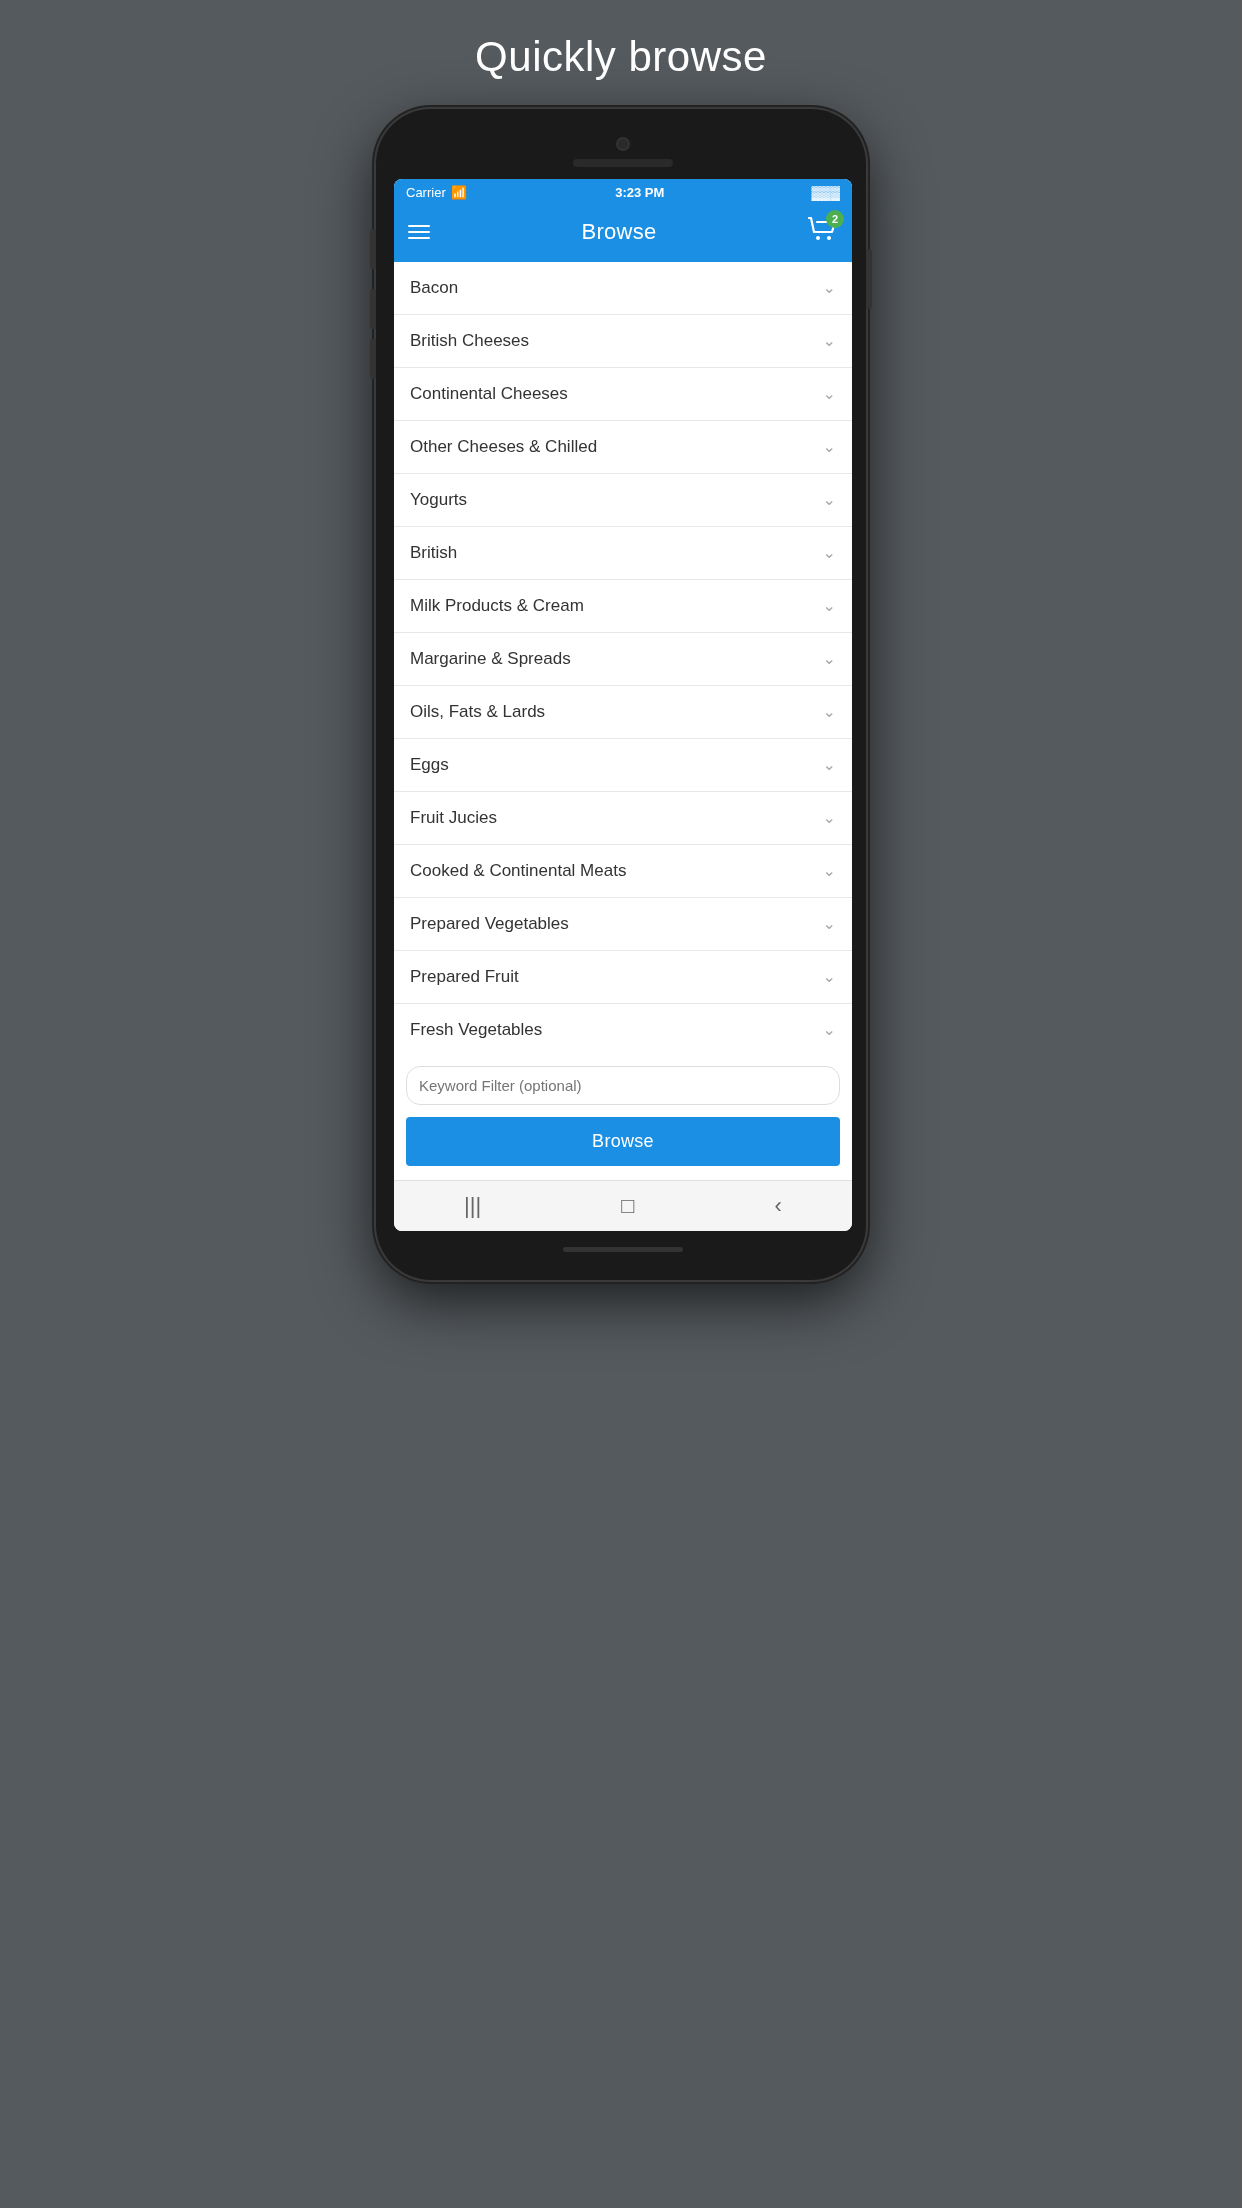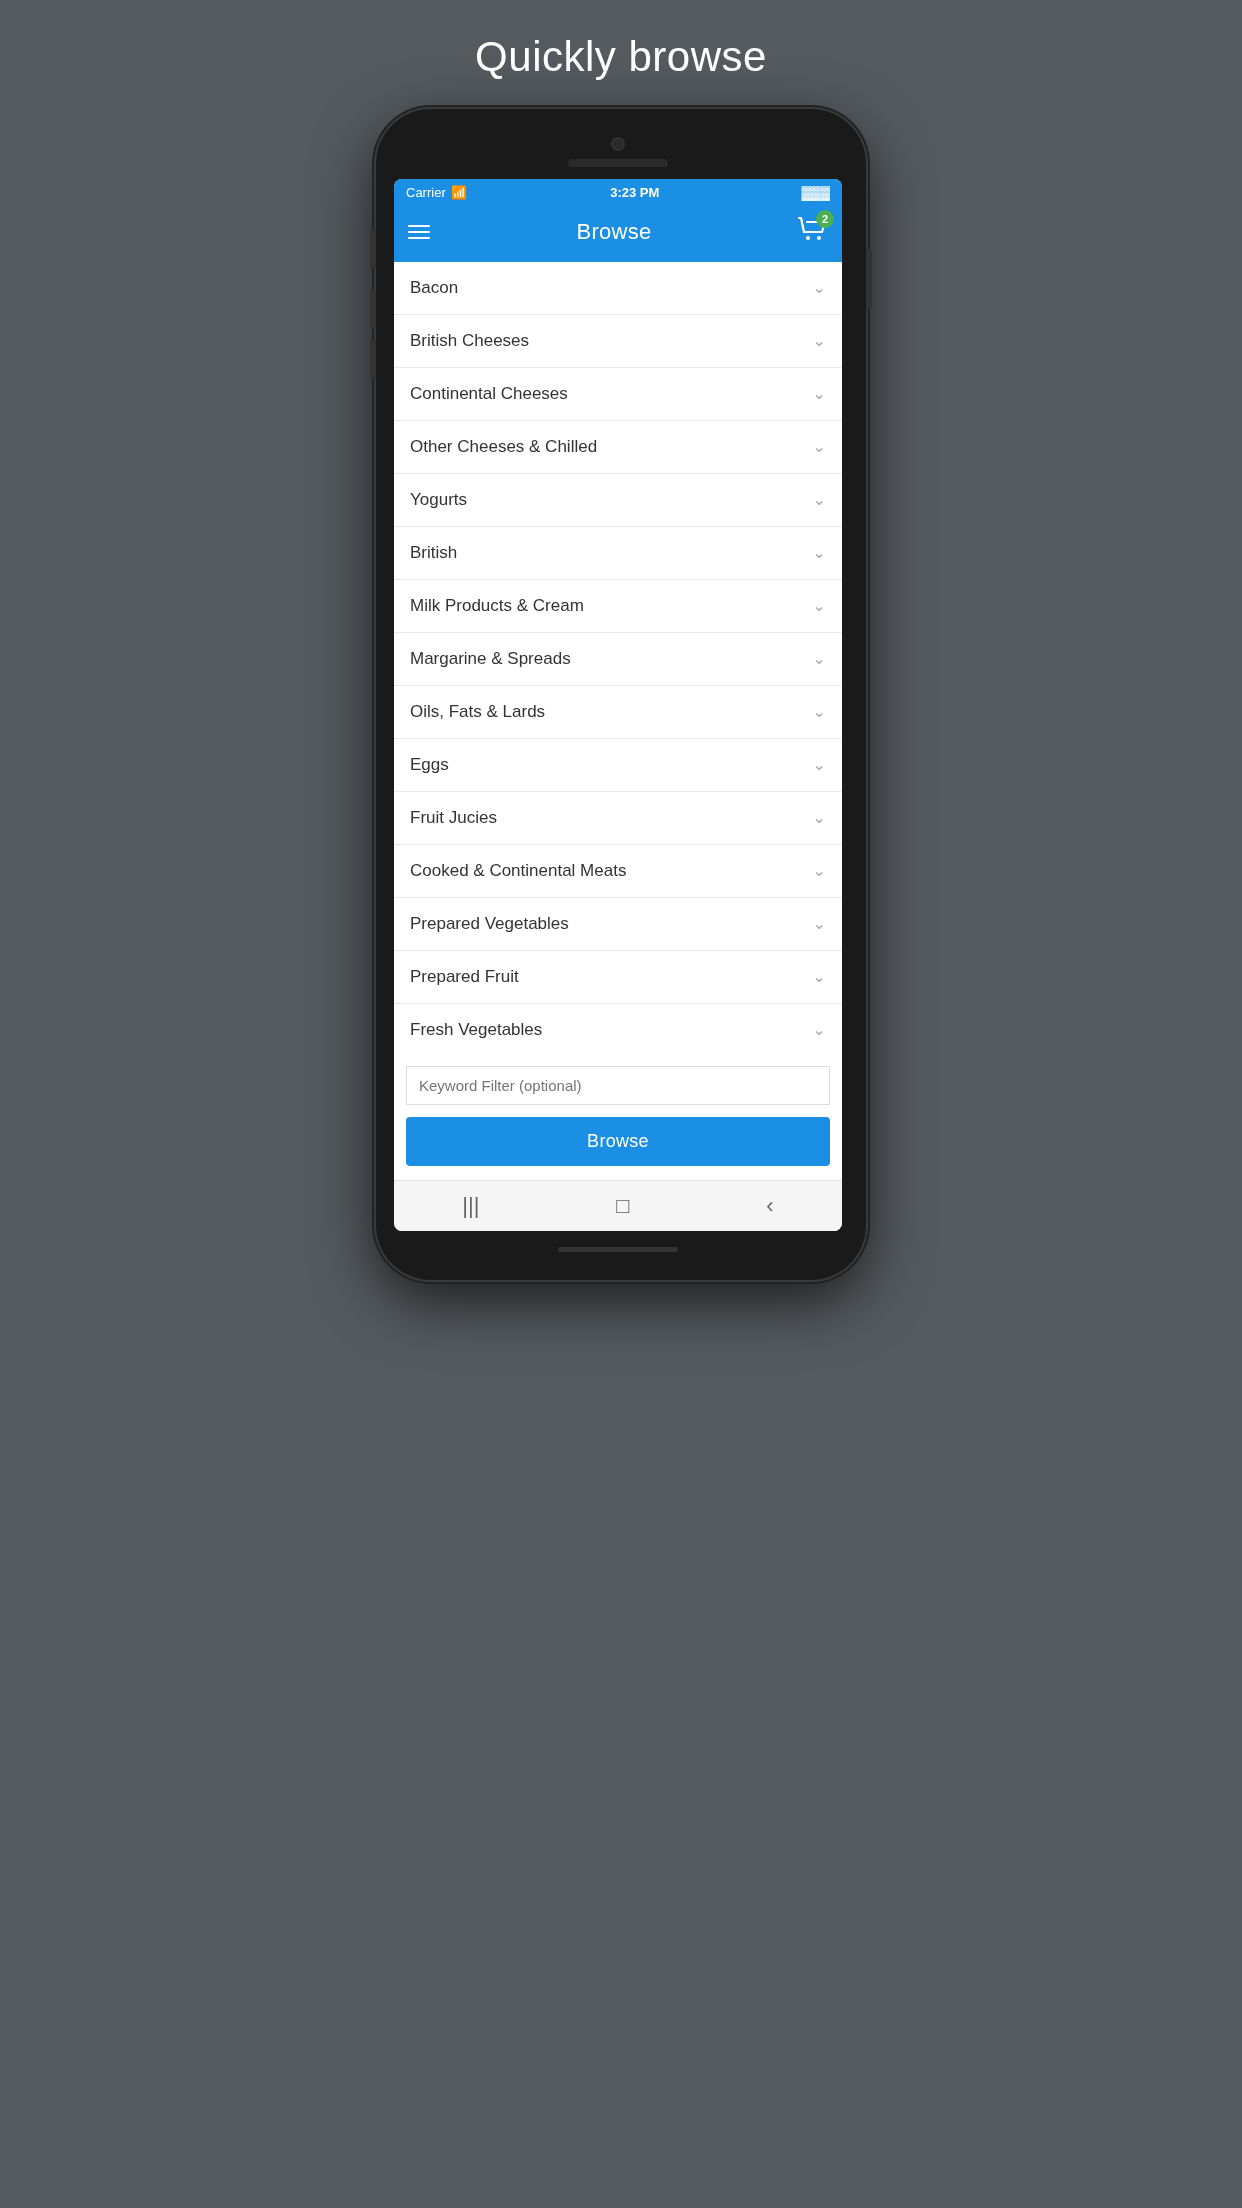--- a/index.html
+++ b/index.html
@@ -25,21 +25,21 @@
       line-height: 1.3;
       margin-bottom: 24px;
       letter-spacing: 0.5px;
     }
 
     
     .phone-shell {
       width: 490px;
       background: #1a1a1a;
       border-radius: 55px;
-      padding: 28px 24px 28px 18px;
+      padding: 28px 14px 28px 18px;
       box-shadow:
         0 0 0 2px #3a3a3a,
         0 0 0 4px #222,
         0 20px 60px rgba(0,0,0,0.7);
       position: relative;
     }
 
     
     .phone-shell::before {
       content: '';
@@ -213,21 +213,21 @@
       color: #aaa;
       font-size: 16px;
     }
 
     
     .search-input {
       width: calc(100% - 24px);
       margin: 10px 12px 6px;
       padding: 10px 12px;
       border: 1px solid #ddd;
-      border-radius: 0;
+      border-radius: 14px;
       font-size: 15px;
       color: #aaa;
       outline: none;
     }
 
     
     .browse-btn {
       margin: 6px 12px 14px;
       width: calc(100% - 24px);
       background: #1a8fe3;

